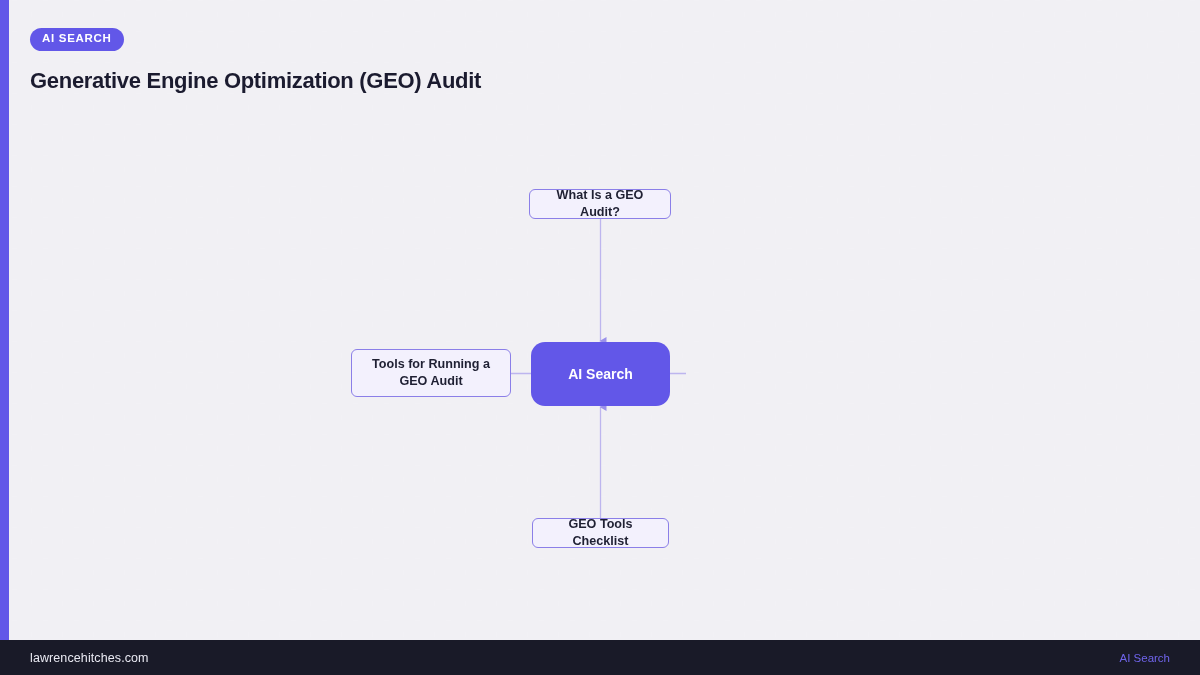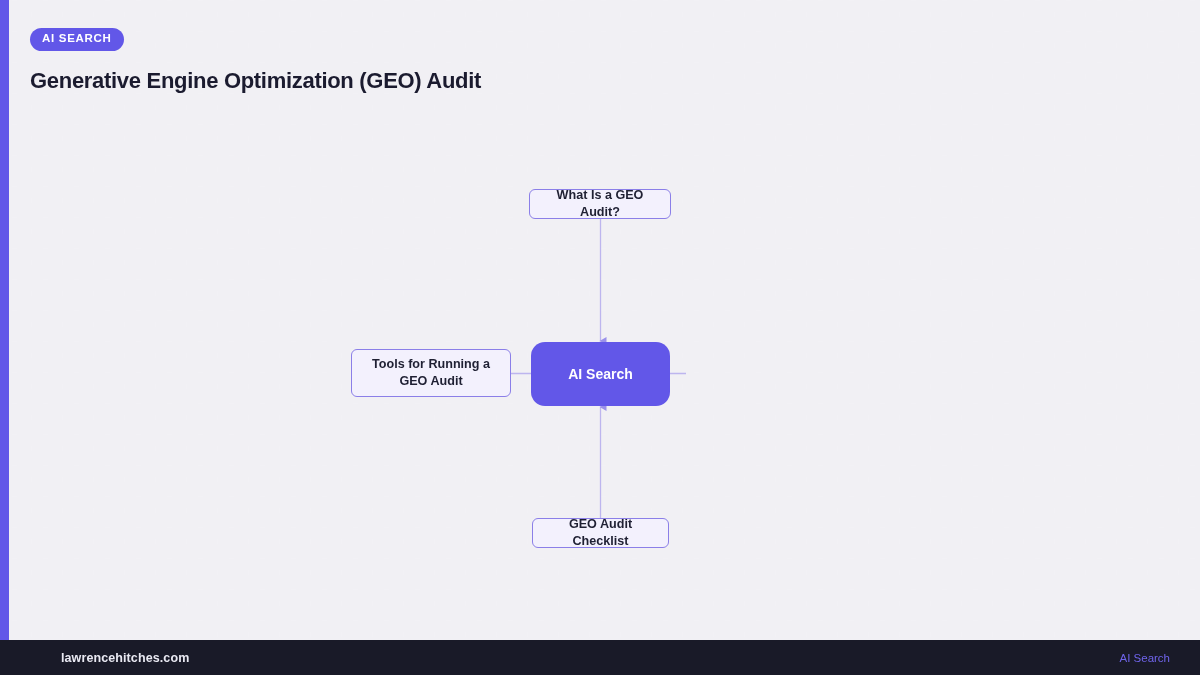--- a/index.html
+++ b/index.html
@@ -172,23 +172,22 @@
     display: flex;
     align-items: center;
     justify-content: space-between;
     padding: 0 30px;
     z-index: 6;
   }
 
   #footer-site {
     color: #e9e9f2;
     font-size: 12.5px;
-    font-weight: 700;
+    font-weight: 400;
     letter-spacing: 0.1px;
-    margin-left: 31px;
   }
 
   #footer-tag {
     color: #6f64ea;
     font-size: 11.5px;
     font-weight: 400;
   }
 </style>
 </head>
 <body>
@@ -234,21 +233,21 @@
     <div id="node-top" class="node node-branch">
       <span>What Is a GEO Audit?</span>
     </div>
 
     <div id="node-left" class="node node-branch">
       <span>Tools for Running a GEO Audit</span>
     </div>
 
 
     <div id="node-bottom" class="node node-branch">
-      <span>GEO Audit Checklist</span>
+      <span>GEO Tools Checklist</span>
     </div>
 
   </div>
 
   <div id="footer">
     <span id="footer-site">lawrencehitches.com</span>
     <span id="footer-tag">AI Search</span>
   </div>
 
 </div>

